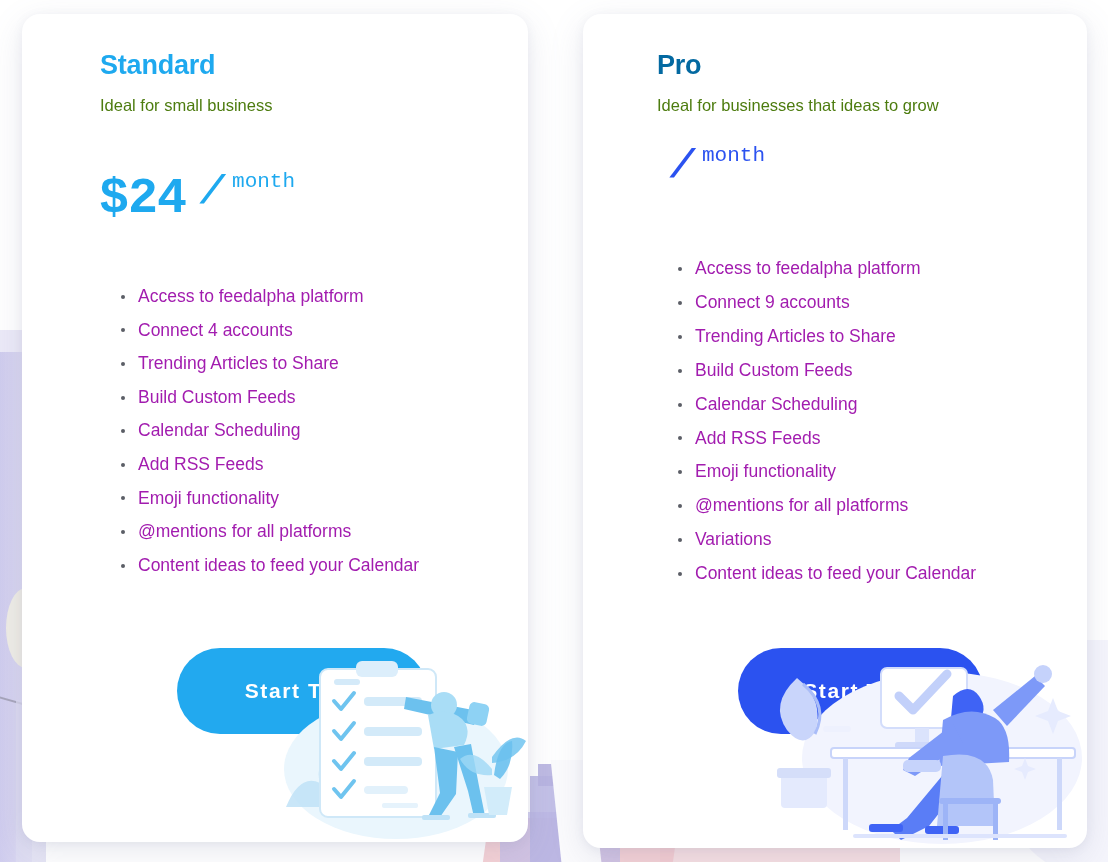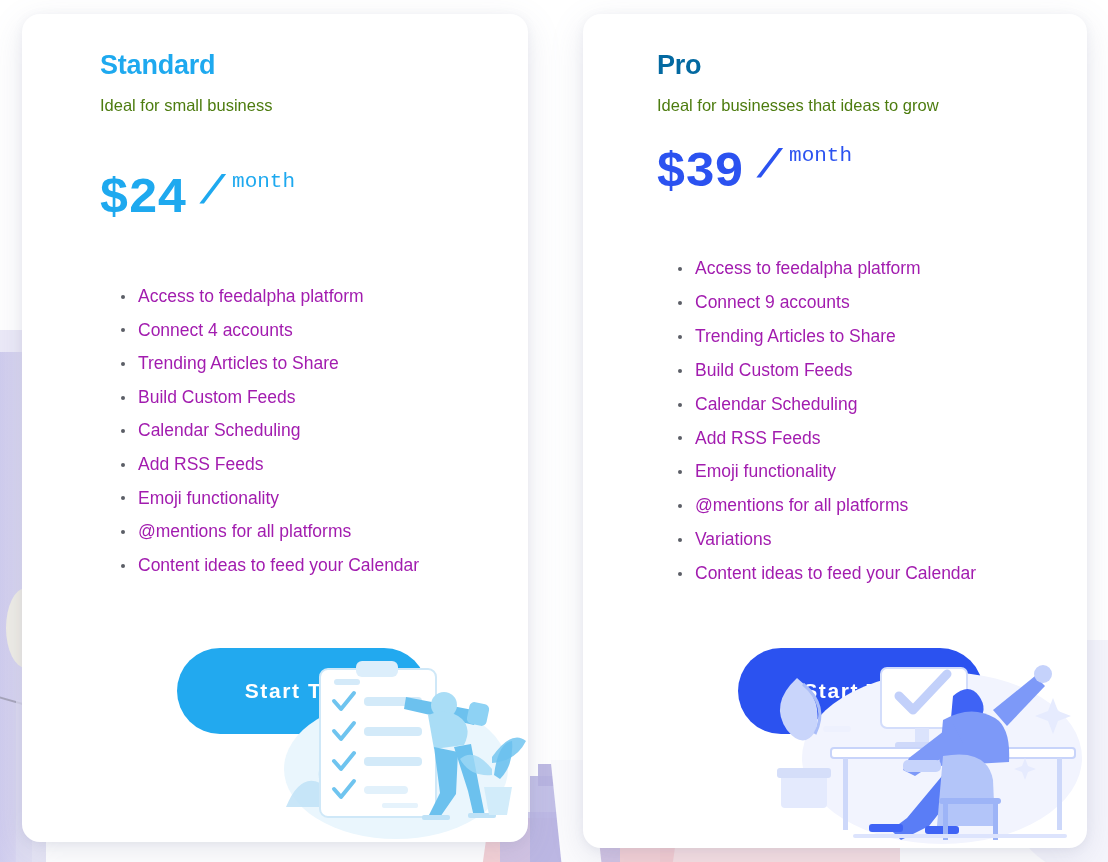--- a/index.html
+++ b/index.html
@@ -316,21 +316,20 @@
   </div>
 
   <div class="card card-pro">
     <div class="card-inner">
 
       <div class="plan-name pro">Pro</div>
 
       <div class="plan-tagline">Ideal for businesses that ideas to grow</div>
 
       <div class="price-row">
-        <span class="price-amount pro-color">$39</span>
         <span class="price-slash pro-color">/</span>
         <span class="price-period pro-color">month</span>
       </div>
 
       <ul class="feature-list">
         <li class="feature-item">Access to feedalpha platform</li>
         <li class="feature-item">Connect 9 accounts</li>
         <li class="feature-item">Trending Articles to Share</li>
         <li class="feature-item">Build Custom Feeds</li>
         <li class="feature-item">Calendar Scheduling</li>

